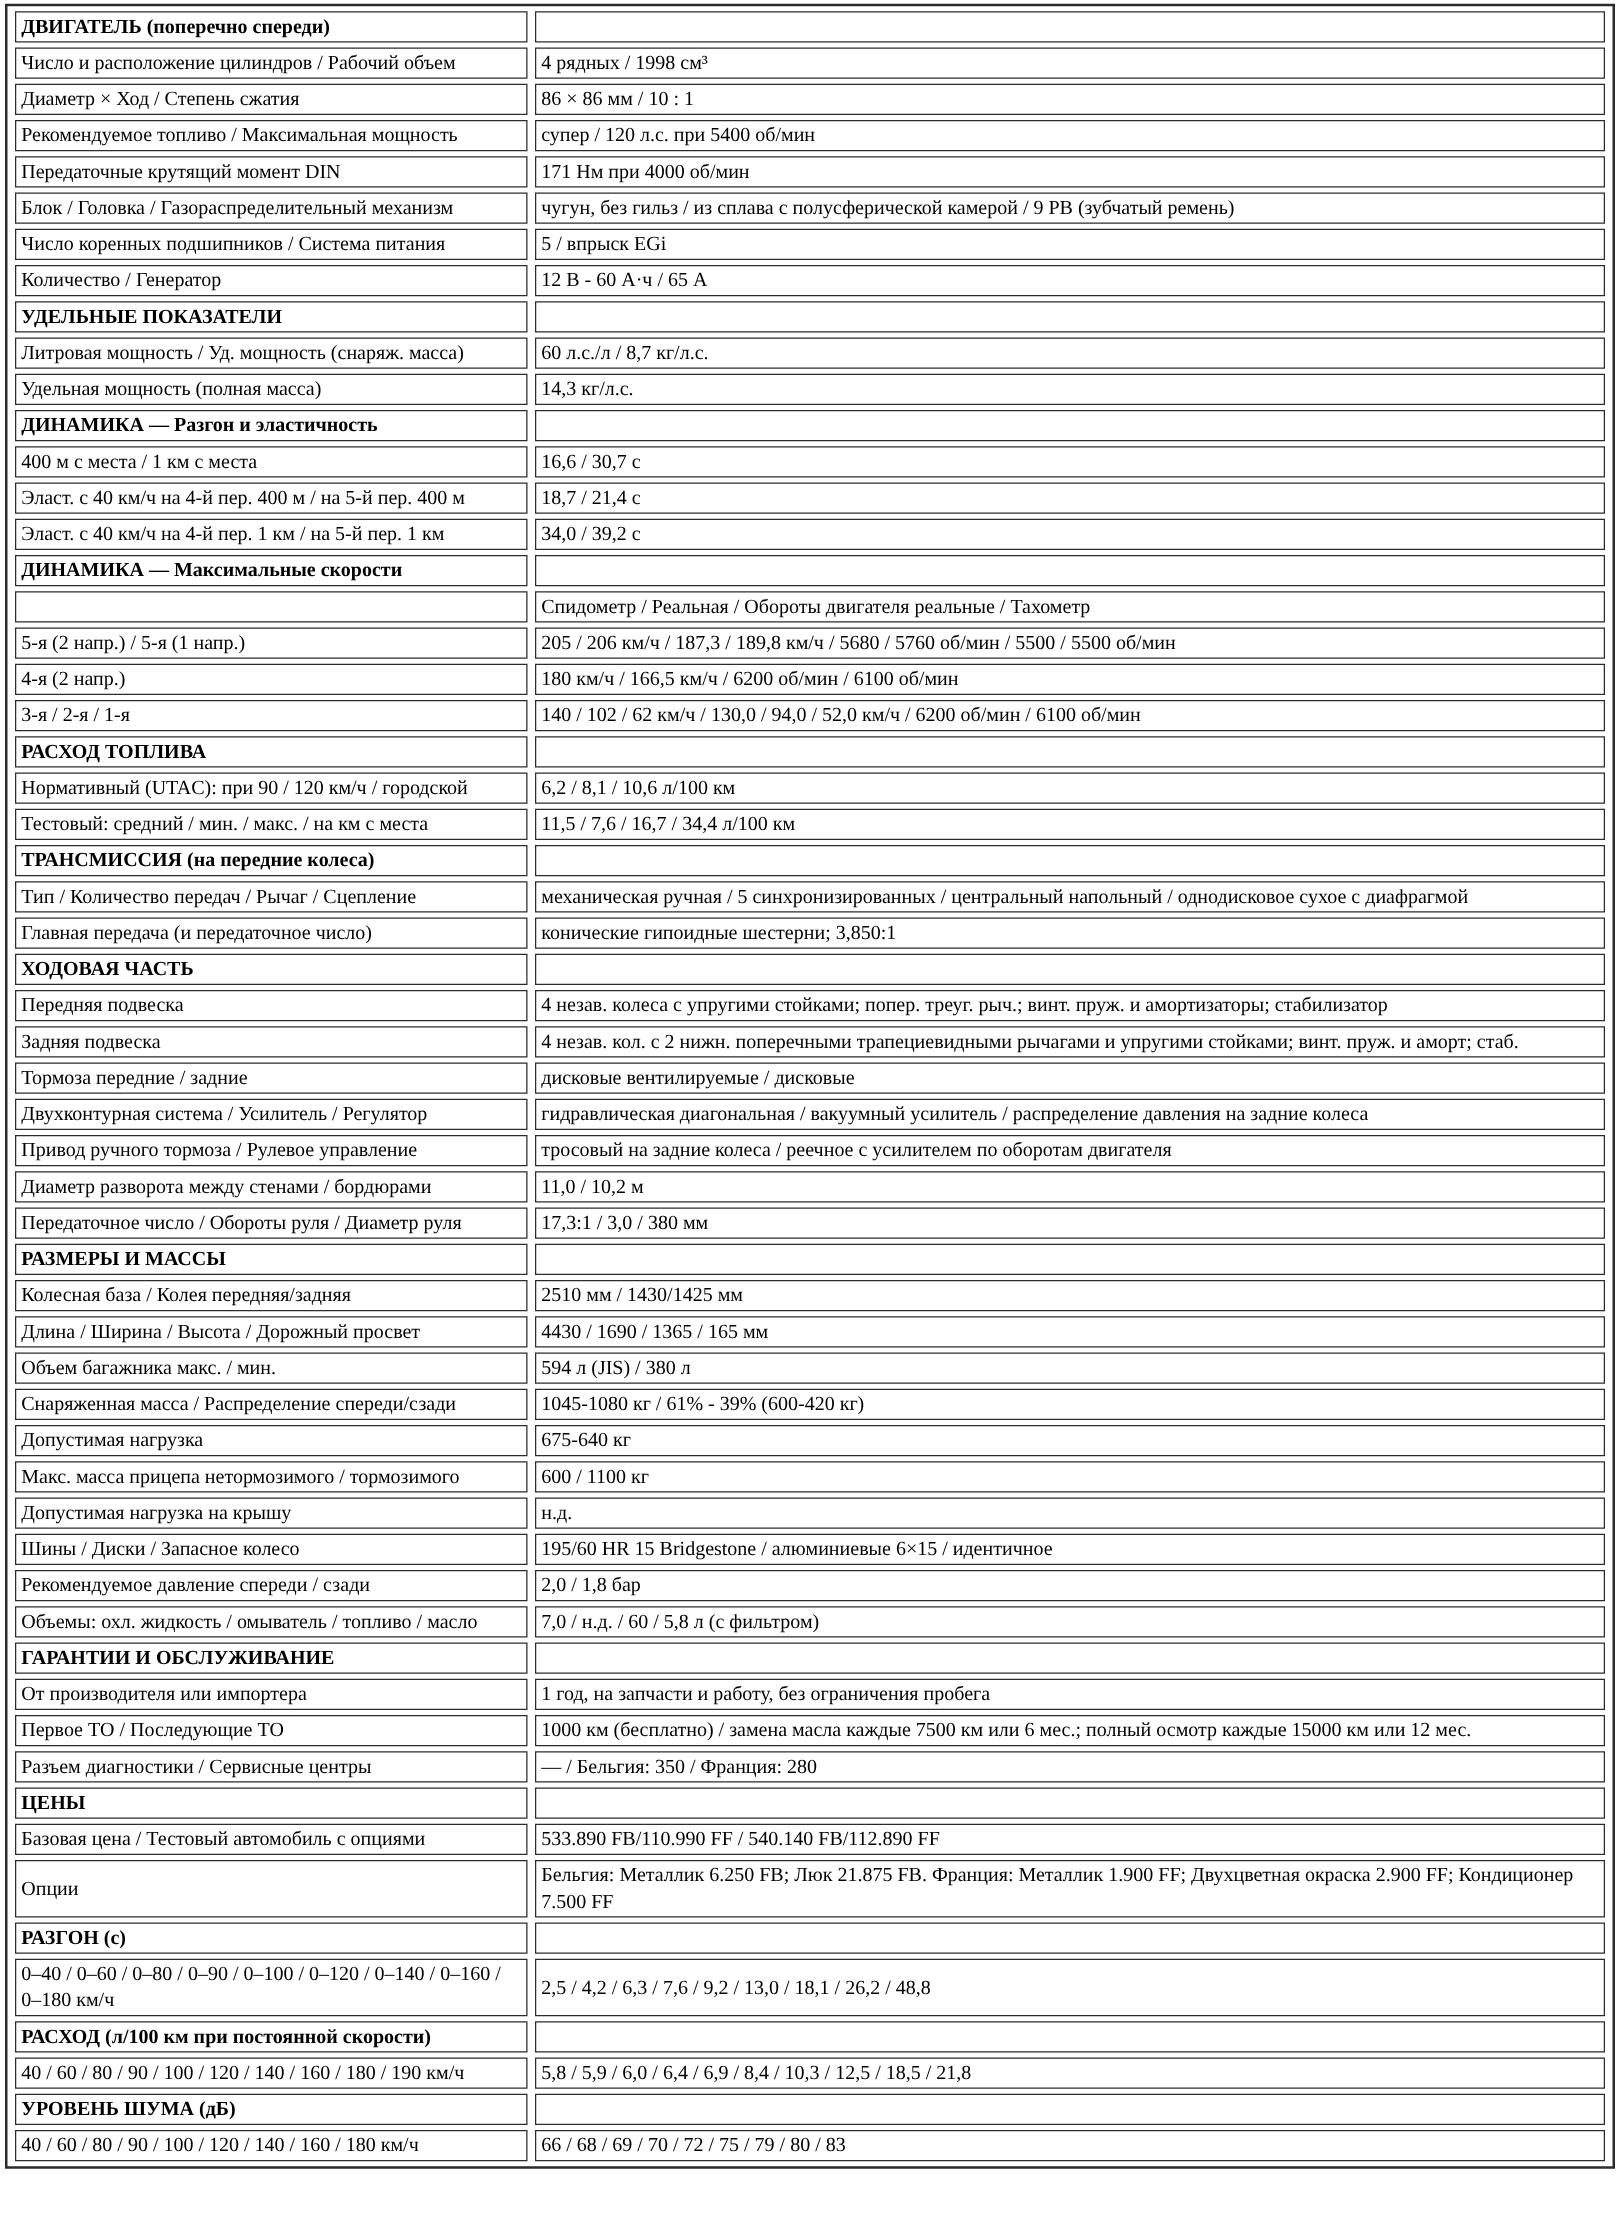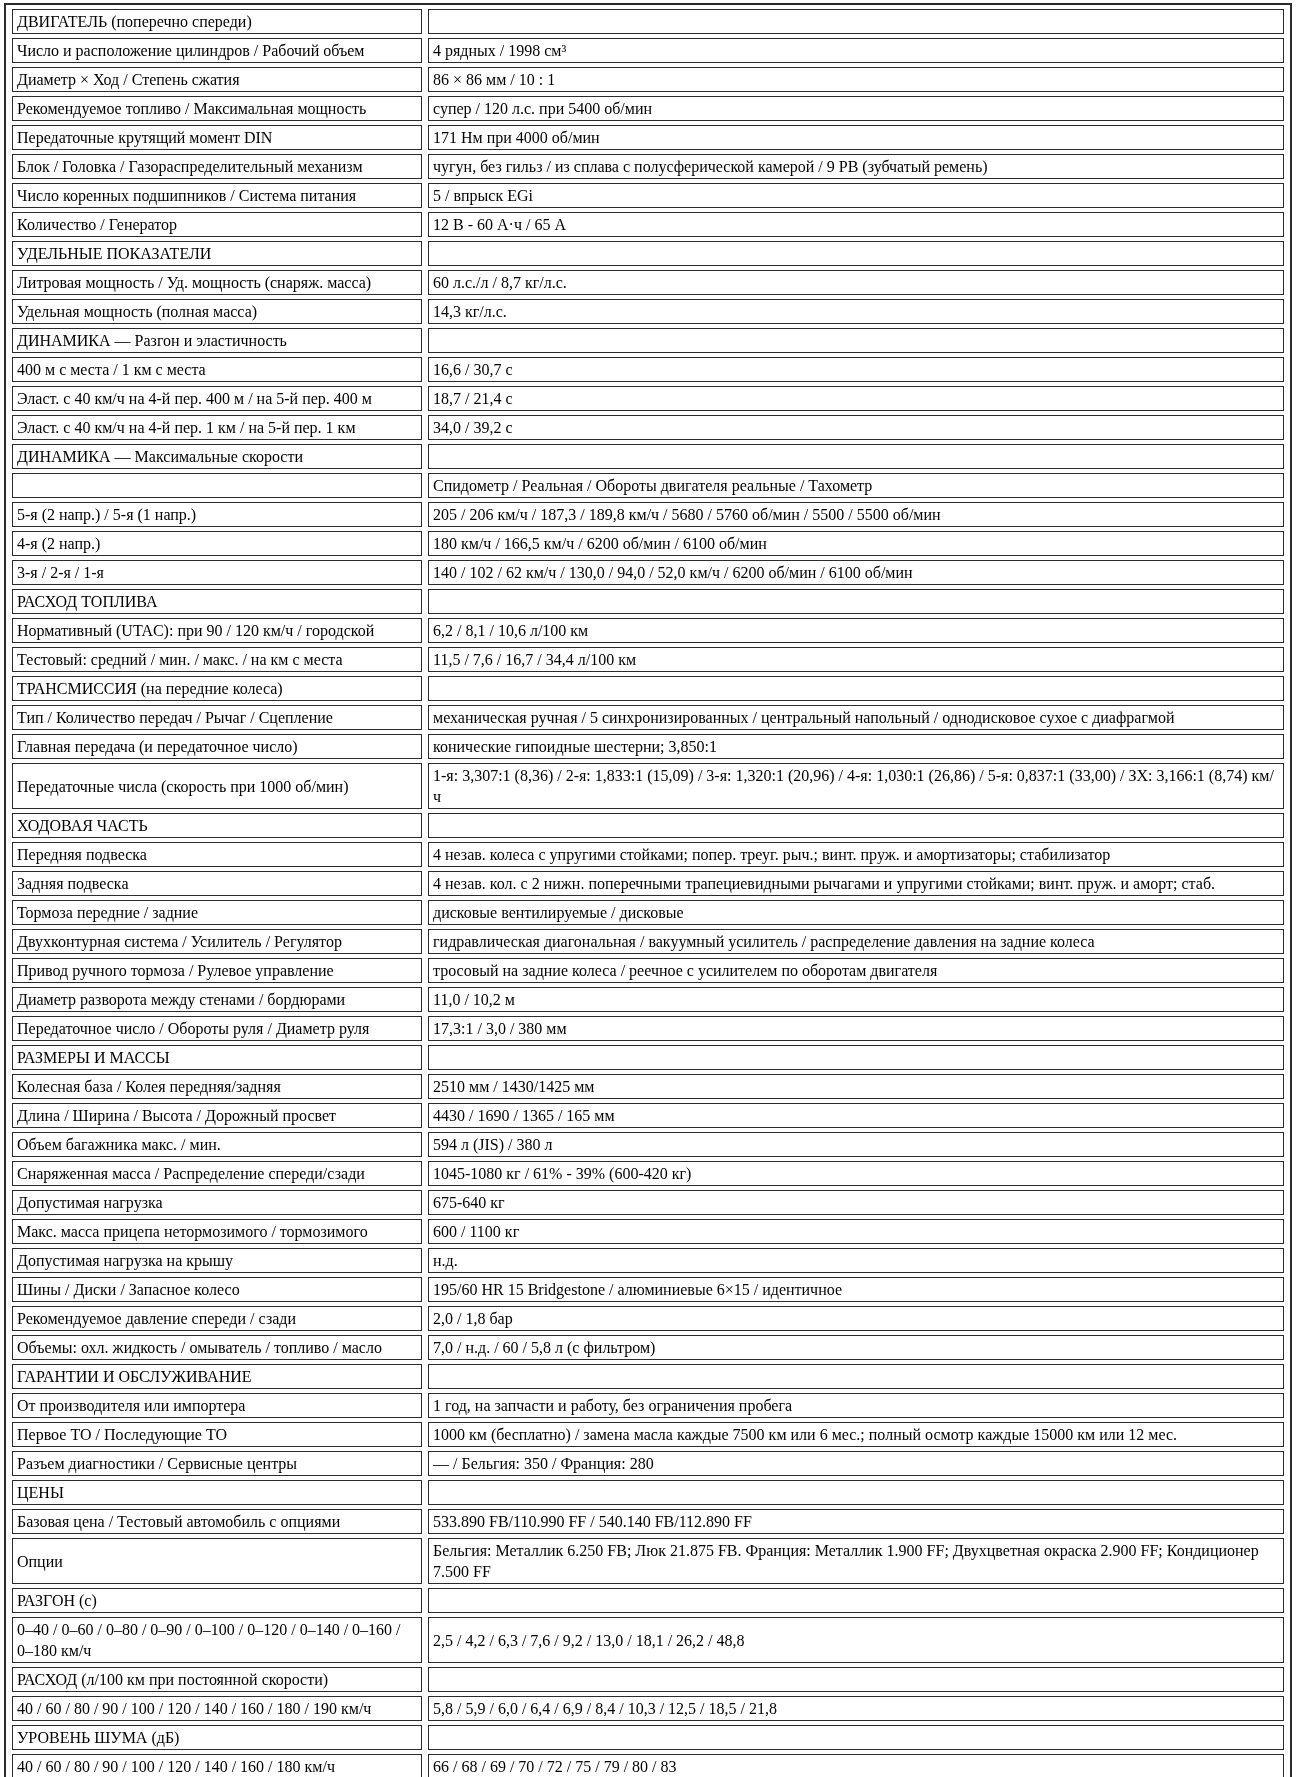--- a/index.html
+++ b/index.html
@@ -32,21 +32,21 @@
     padding: 1px 4px;
     font-size: 16px;
     line-height: 21px;
     height: 21px;
     vertical-align: middle;
     text-align: left;
     overflow: hidden;
     word-wrap: break-word;
   }
   tr.section td.label-cell {
-    font-weight: normal;
+    font-weight: bold;
   }
 </style>
 </head>
 <body>
 
 <div class="page">
   <table class="spec">
     <colgroup>
       <col class="c-label">
       <col class="c-value">
@@ -149,24 +149,20 @@
     <td class="value-cell"></td>
   </tr>
         <tr>
     <td class="label-cell">Тип / Количество передач / Рычаг / Сцепление</td>
     <td class="value-cell">механическая ручная / 5 синхронизированных / центральный напольный / однодисковое сухое с диафрагмой</td>
   </tr>
         <tr>
     <td class="label-cell">Главная передача (и передаточное число)</td>
     <td class="value-cell">конические гипоидные шестерни; 3,850:1</td>
   </tr>
-        <tr>
-    <td class="label-cell">Передаточные числа (скорость при 1000 об/мин)</td>
-    <td class="value-cell">1-я: 3,307:1 (8,36) / 2-я: 1,833:1 (15,09) / 3-я: 1,320:1 (20,96) / 4-я: 1,030:1 (26,86) / 5-я: 0,837:1 (33,00) / ЗХ: 3,166:1 (8,74) км/ч</td>
-  </tr>
         <tr class="section">
     <td class="label-cell">ХОДОВАЯ ЧАСТЬ</td>
     <td class="value-cell"></td>
   </tr>
         <tr>
     <td class="label-cell">Передняя подвеска</td>
     <td class="value-cell">4 незав. колеса с упругими стойками; попер. треуг. рыч.; винт. пруж. и амортизаторы; стабилизатор</td>
   </tr>
         <tr>
     <td class="label-cell">Задняя подвеска</td>

